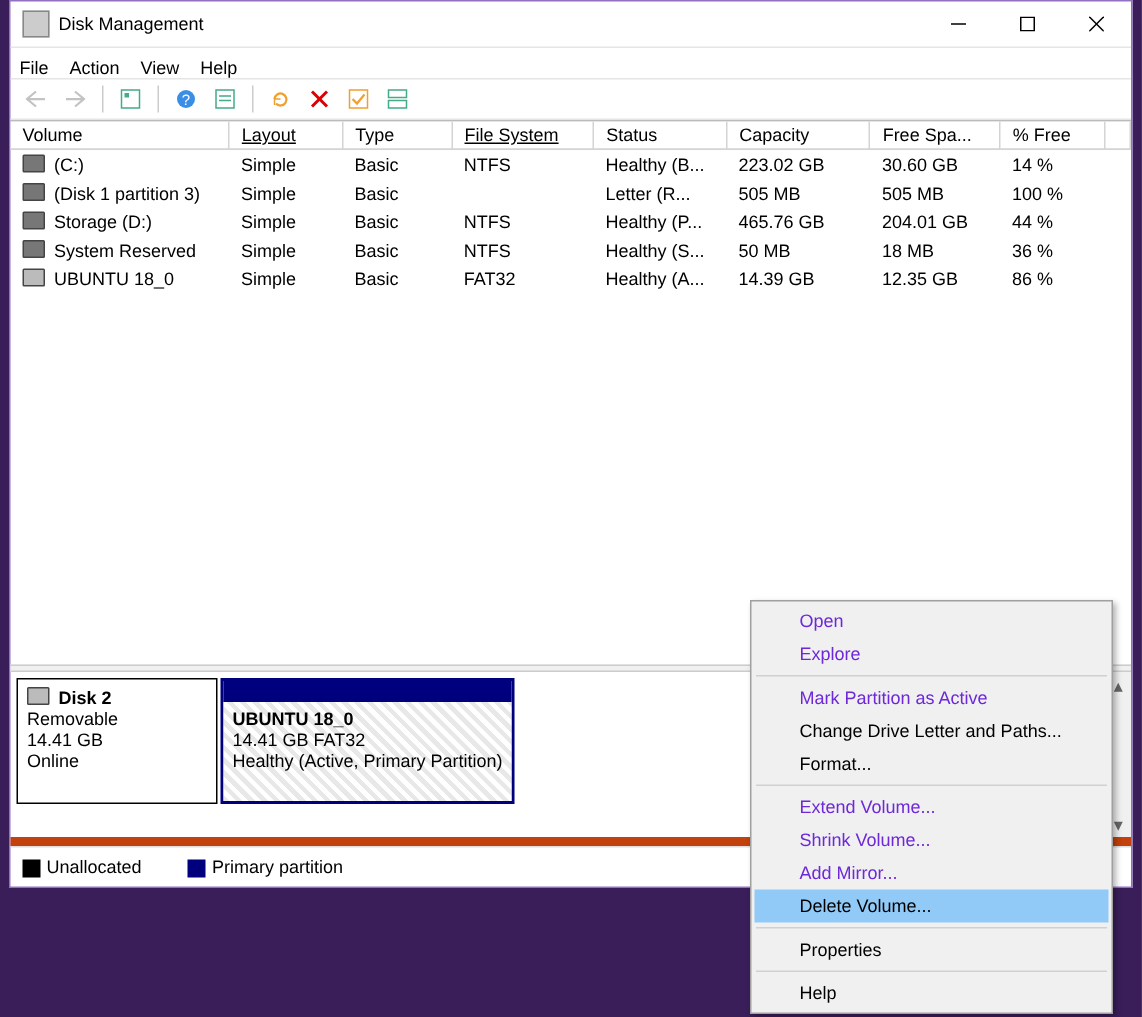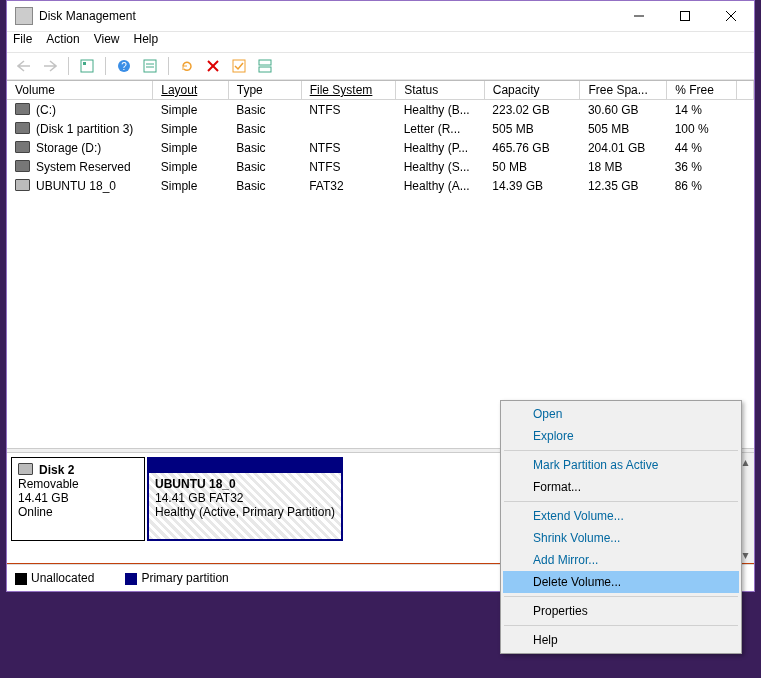--- a/index.html
+++ b/index.html
@@ -3,52 +3,52 @@
 <meta charset="utf-8">
 <style>
 html,body{margin:0;padding:0;font-family:"Segoe UI",Tahoma,sans-serif;font-size:12px;background:#3a1e5a;height:100%;overflow:hidden}
 .window{position:absolute;left:6px;top:0;width:747px;height:590px;background:#fff;border:1px solid #9370c4;display:flex;flex-direction:column}
 .titlebar{height:30px;display:flex;align-items:center;padding:0 0 0 8px;border-bottom:1px solid #e5e5e5}
 .titlebar .appicon{width:16px;height:16px;margin-right:6px;background:#ccc;border:1px solid #888;position:relative}
 .titlebar .title{flex:1;font-size:12px}
 .titlebar .winbtns{display:flex;height:100%}
 .winbtn{width:46px;display:flex;align-items:center;justify-content:center;color:#000}
 .winbtn svg{display:block}
-.menubar{height:20px;display:flex;align-items:flex-start;padding:0 6px;gap:14px}
+.menubar{height:20px;display:flex;align-items:flex-end;padding:0 6px;gap:14px}
 .menubar span{cursor:default}
 .toolbar{height:26px;display:flex;align-items:center;padding:0 6px;gap:4px;border-top:1px solid #e5e5e5;border-bottom:1px solid #e5e5e5}
 .tb-sep{width:1px;height:18px;background:#ccc;margin:0 3px}
 .tb-btn{width:22px;height:22px;display:flex;align-items:center;justify-content:center;color:#555}
 .tb-btn.disabled{opacity:.5}
 .tb-btn svg{display:block}
 .content{flex:1;display:flex;flex-direction:column;border-top:1px solid #bbb;min-height:0}
 .volpane{flex:1;overflow:auto;min-height:0}
 table{border-collapse:collapse;width:100%}
 th{font-weight:400;text-align:left;padding:2px 8px;border-right:1px solid #d4d4d4;border-bottom:1px solid #d4d4d4;background:#fff;cursor:default;white-space:nowrap}
 td{padding:2px 8px;white-space:nowrap}
 .volicon{display:inline-block;width:13px;height:10px;background:#777;border:1px solid #444;border-radius:1px;margin-right:6px;position:relative;top:1px}
 .volicon.usb{background:#bbb}
 .splitter{height:3px;background:#f0f0f0;border-top:1px solid #ccc;border-bottom:1px solid #ccc;cursor:ns-resize}
-.diskpane{height:110px;display:flex;overflow:hidden;border-bottom:1px solid #c2410c;position:relative}
+.diskpane{height:110px;display:flex;overflow:hidden;border-bottom:6px solid #c2410c;position:relative}
 .diskpane .scrollbar{position:absolute;right:0;top:0;bottom:0;width:17px;background:#f0f0f0;border-left:1px solid #ddd}
 .sbbtn{height:17px;display:flex;align-items:center;justify-content:center;color:#666}
 .diskrow{display:flex;margin:4px;gap:2px;height:84px}
 .diskmeta{width:120px;border:1px solid #000;padding:4px 6px}
 .diskmeta b{font-weight:600}
 .partcontainer{flex:1;border:2px solid #00007f;display:flex;margin-right:20px}
 .parthdr{height:14px;background:#00007f}
 .partbody{flex:1;padding:4px 6px;background:repeating-linear-gradient(45deg,#e8e8e8,#e8e8e8 3px,#fff 3px,#fff 6px)}
 .partwrap{flex:1;display:flex;flex-direction:column}
 .legend{height:22px;padding:2px 8px;display:flex;align-items:center;gap:31px;border-top:1px solid #ddd}
 .swatch{width:12px;height:12px;display:inline-block;margin-right:4px;vertical-align:middle}
 .swatch.black{background:#000}
 .swatch.blue{background:#00007f}
 .contextmenu{position:absolute;left:500px;top:400px;width:236px;background:#f0f0f0;border:1px solid #a0a0a0;box-shadow:2px 2px 4px rgba(0,0,0,.3);padding:2px}
 .cm-item{padding:4px 30px 4px 30px;white-space:nowrap;cursor:default}
-.cm-item.disabled{color:#0369a1}
+.cm-item.disabled{color:#6d28d9}
 .cm-item.hover{background:#91c9f7}
 .cm-sep{height:1px;background:#d0d0d0;margin:3px 1px}
 .desktopbg{position:absolute;inset:0;background:linear-gradient(135deg,#4a2a7a 0%,#2a1550 40%,#1a0a3a 100%);z-index:-1}
 </style>
 </head>
 <body>
 <div class="desktopbg"></div>
 
 <div class="window">
   <div class="titlebar">
@@ -249,20 +249,21 @@
       <span><span class="swatch blue"></span><span>Primary partition</span></span>
     </div>
   </div>
 </div>
 
 <div class="contextmenu">
   <div class="cm-item disabled">Open</div>
   <div class="cm-item disabled">Explore</div>
   <div class="cm-sep"></div>
   <div class="cm-item disabled">Mark Partition as Active</div>
+  <div class="cm-item">Change Drive Letter and Paths...</div>
   <div class="cm-item">Format...</div>
   <div class="cm-sep"></div>
   <div class="cm-item disabled">Extend Volume...</div>
   <div class="cm-item disabled">Shrink Volume...</div>
   <div class="cm-item disabled">Add Mirror...</div>
   <div class="cm-item hover">Delete Volume...</div>
   <div class="cm-sep"></div>
   <div class="cm-item">Properties</div>
   <div class="cm-sep"></div>
   <div class="cm-item">Help</div>

